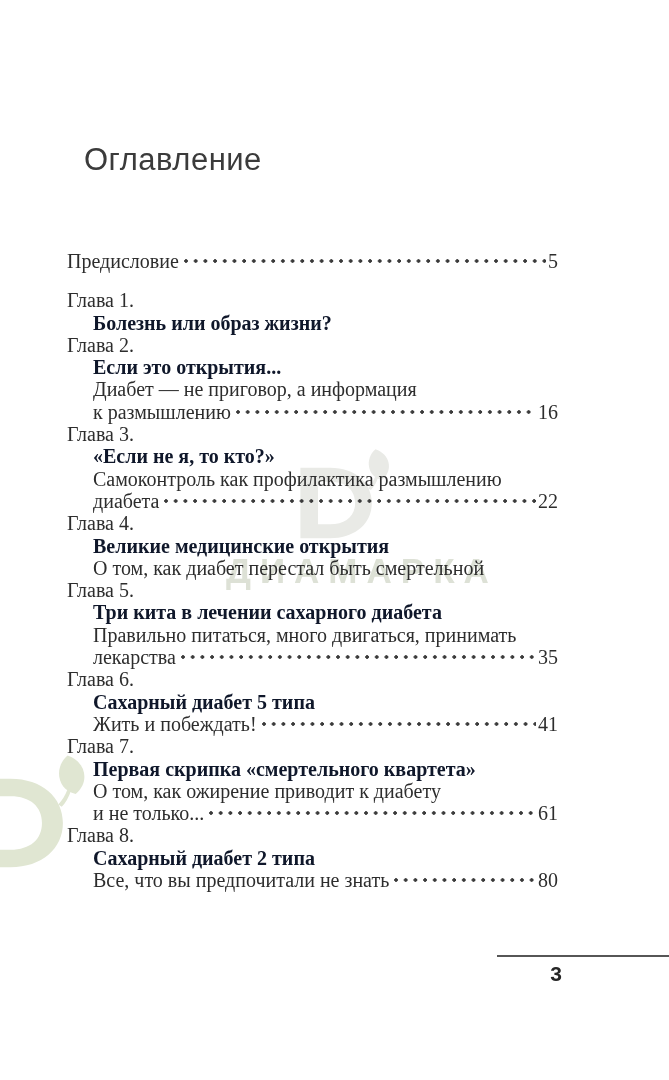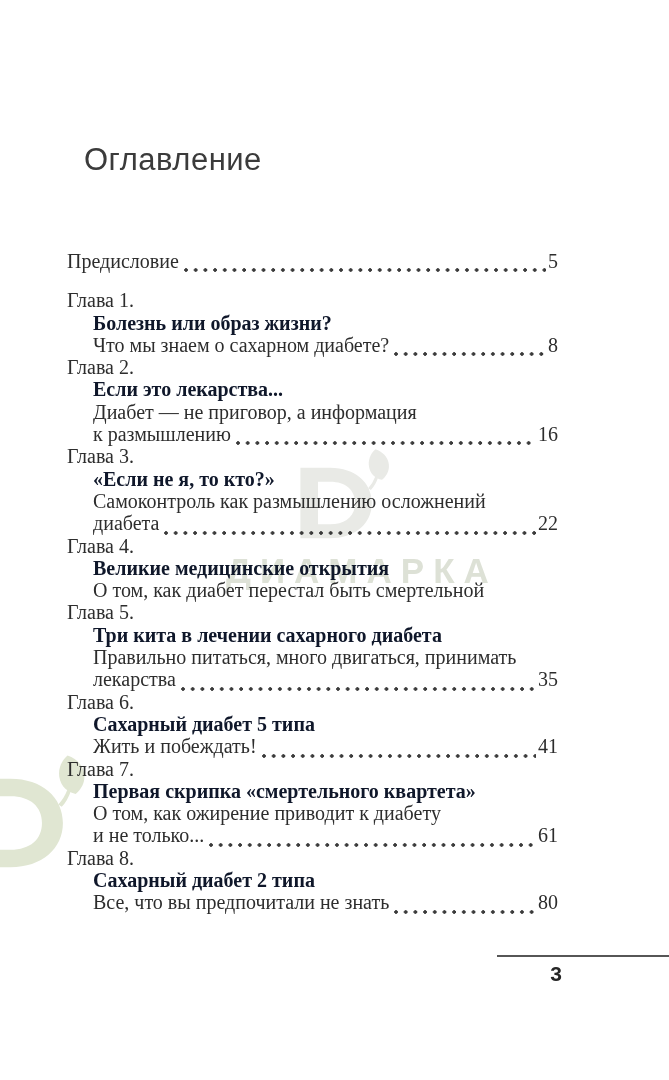--- a/index.html
+++ b/index.html
@@ -47,21 +47,21 @@
     left: 67px; top: 250px;
     width: 491px;
     font-size: 20px;
     line-height: 22.3px;
     color: #2d2d2d;
   }
   .entry.preface { margin-bottom: 17px; }
   .chapter { }
   .entry-title { font-weight: bold; padding-left: 26px; color: #0f172a; }
   .desc { padding-left: 26px; }
-  .row { display: flex; align-items: flex-end; }
+  .row { display: flex; align-items: center; }
   .row .label { white-space: nowrap; }
   .dots {
     flex: 1 1 auto;
     height: 4px;
     margin: 0 2px 0 5px;
     background-image: radial-gradient(circle at 2px 2px, #3a3a3a 1.5px, transparent 2.1px);
     background-size: 9.7px 4px;
     background-repeat: repeat-x;
     background-position: 0 0;
   }
@@ -122,40 +122,35 @@
         <div class="entry preface">
           <div class="row">
             <span class="label">Предисловие</span>
             <span class="dots"></span>
             <span class="pg">5</span>
           </div>
         </div>
         <div class="entry">
           <div class="chapter">Глава 1.</div>
           <div class="entry-title">Болезнь или образ жизни?</div>
-          <div class="row desc">
-            <span class="label">Что мы знаем о сахарном диабете?</span>
-            <span class="dots"></span>
-            <span class="pg">8</span>
-          </div>
         </div>
         <div class="entry">
           <div class="chapter">Глава 2.</div>
-          <div class="entry-title">Если это лекарства...</div>
+          <div class="entry-title">Если это открытия...</div>
           <div class="desc">Диабет — не приговор, а информация</div>
           <div class="row desc">
             <span class="label">к размышлению</span>
             <span class="dots"></span>
             <span class="pg">16</span>
           </div>
         </div>
         <div class="entry">
           <div class="chapter">Глава 3.</div>
           <div class="entry-title">«Если не я, то кто?»</div>
-          <div class="desc">Самоконтроль как размышлению осложнений</div>
+          <div class="desc">Самоконтроль как профилактика размышлению</div>
           <div class="row desc">
             <span class="label">диабета</span>
             <span class="dots"></span>
             <span class="pg">22</span>
           </div>
         </div>
         <div class="entry">
           <div class="chapter">Глава 4.</div>
           <div class="entry-title">Великие медицинские открытия</div>
           <div class="desc">О том, как диабет перестал быть смертельной</div>

